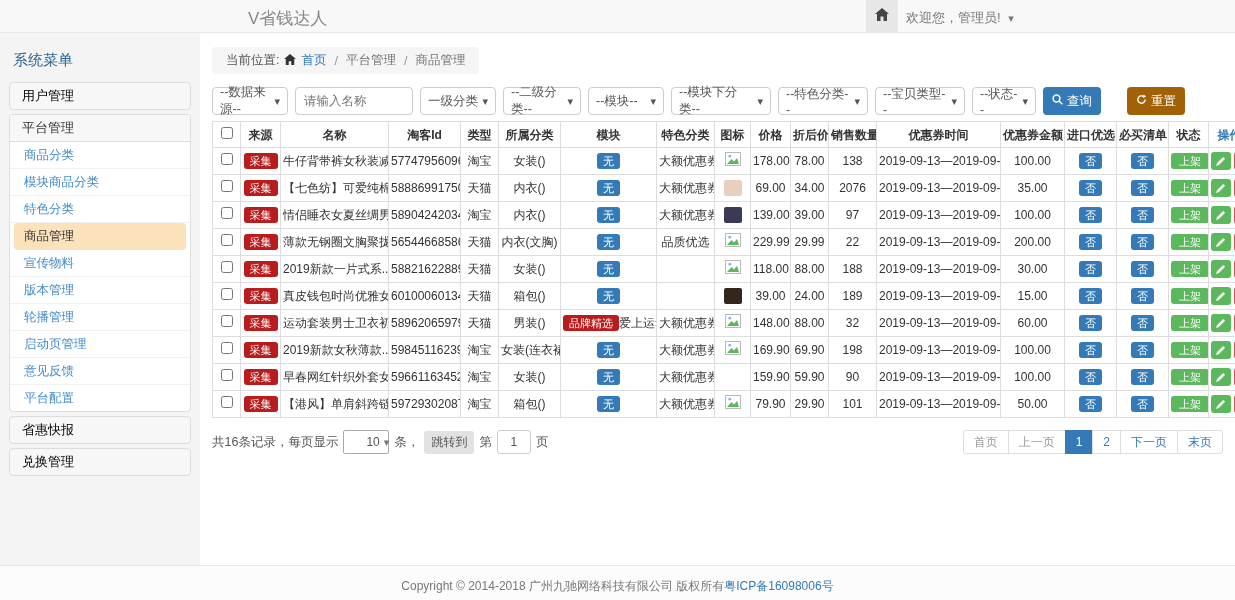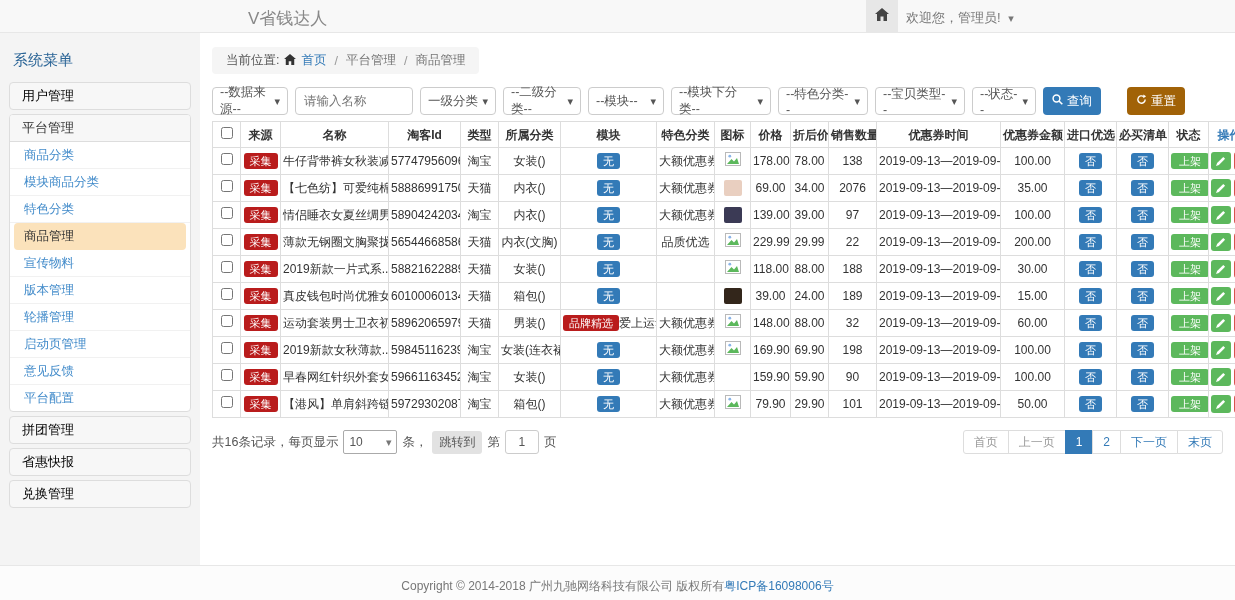--- a/index.html
+++ b/index.html
@@ -55,22 +55,22 @@
   .badge-blue { background:#337ab7; }
   .badge-green { background:#5cb85c; padding:2px 8px; }
   .thumb { display:inline-block; width:18px; height:16px; border-radius:2px; vertical-align:middle; }
   .mini-btn { display:inline-flex; width:20px; height:18px; border-radius:3px; align-items:center;
     justify-content:center; cursor:pointer; vertical-align:middle; }
   .mini-edit { background:#5cb85c; margin-right:3px; }
   .mini-del { background:#d9534f; }
   .pagination-row { display:flex; justify-content:space-between; align-items:center; margin-top:12px;
     font-size:12.5px; color:#555; }
   .pag-left { display:flex; align-items:center; gap:5px; }
-  .size-select { width:54px; height:24px; border:1px solid #aaa; border-radius:2px; background:#fff;
-    display:inline-flex; align-items:center; justify-content:space-between; padding:0 5px; font-size:12px; cursor:pointer; }
+  .size-select { width:29px; height:24px; border:1px solid #aaa; border-radius:2px; background:#fff;
+    display:inline-flex; align-items:center; justify-content:space-between; padding:0 22px; font-size:12px; cursor:pointer; }
   .jump-btn { background:#e2e2e2; border-radius:3px; padding:3px 7px; font-size:12px; color:#555; cursor:pointer; }
   .page-input { width:34px; height:24px; border:1px solid #ccc; border-radius:3px; text-align:center;
     font-size:12px; color:#555; font-family:inherit; }
   .pager { display:flex; }
   .pg { border:1px solid #ddd; background:#fff; color:#337ab7; font-size:12px; padding:4px 10px;
     margin-left:-1px; cursor:pointer; line-height:14px; }
   .pg:first-child { border-radius:3px 0 0 3px; margin-left:0; }
   .pg:last-child { border-radius:0 3px 3px 0; }
   .pg.muted { color:#999; }
   .pg.active { background:#337ab7; border-color:#337ab7; color:#fff; }
@@ -107,21 +107,20 @@
       <div class="sub-item">模块商品分类</div>
       <div class="sub-item">特色分类</div>
       <div class="sub-item active">商品管理</div>
       <div class="sub-item">宣传物料</div>
       <div class="sub-item">版本管理</div>
       <div class="sub-item">轮播管理</div>
       <div class="sub-item">启动页管理</div>
       <div class="sub-item">意见反馈</div>
       <div class="sub-item">平台配置</div>
     </div>
-    <div class="panel">拼团管理</div>
     <div class="panel">省惠快报</div>
     <div class="panel">兑换管理</div>
 
   </aside>
 
   <main>
     <div class="breadcrumb">
       <span>当前位置:</span>
       <span>
         <svg width="12" height="11" viewBox="0 0 14 13">

